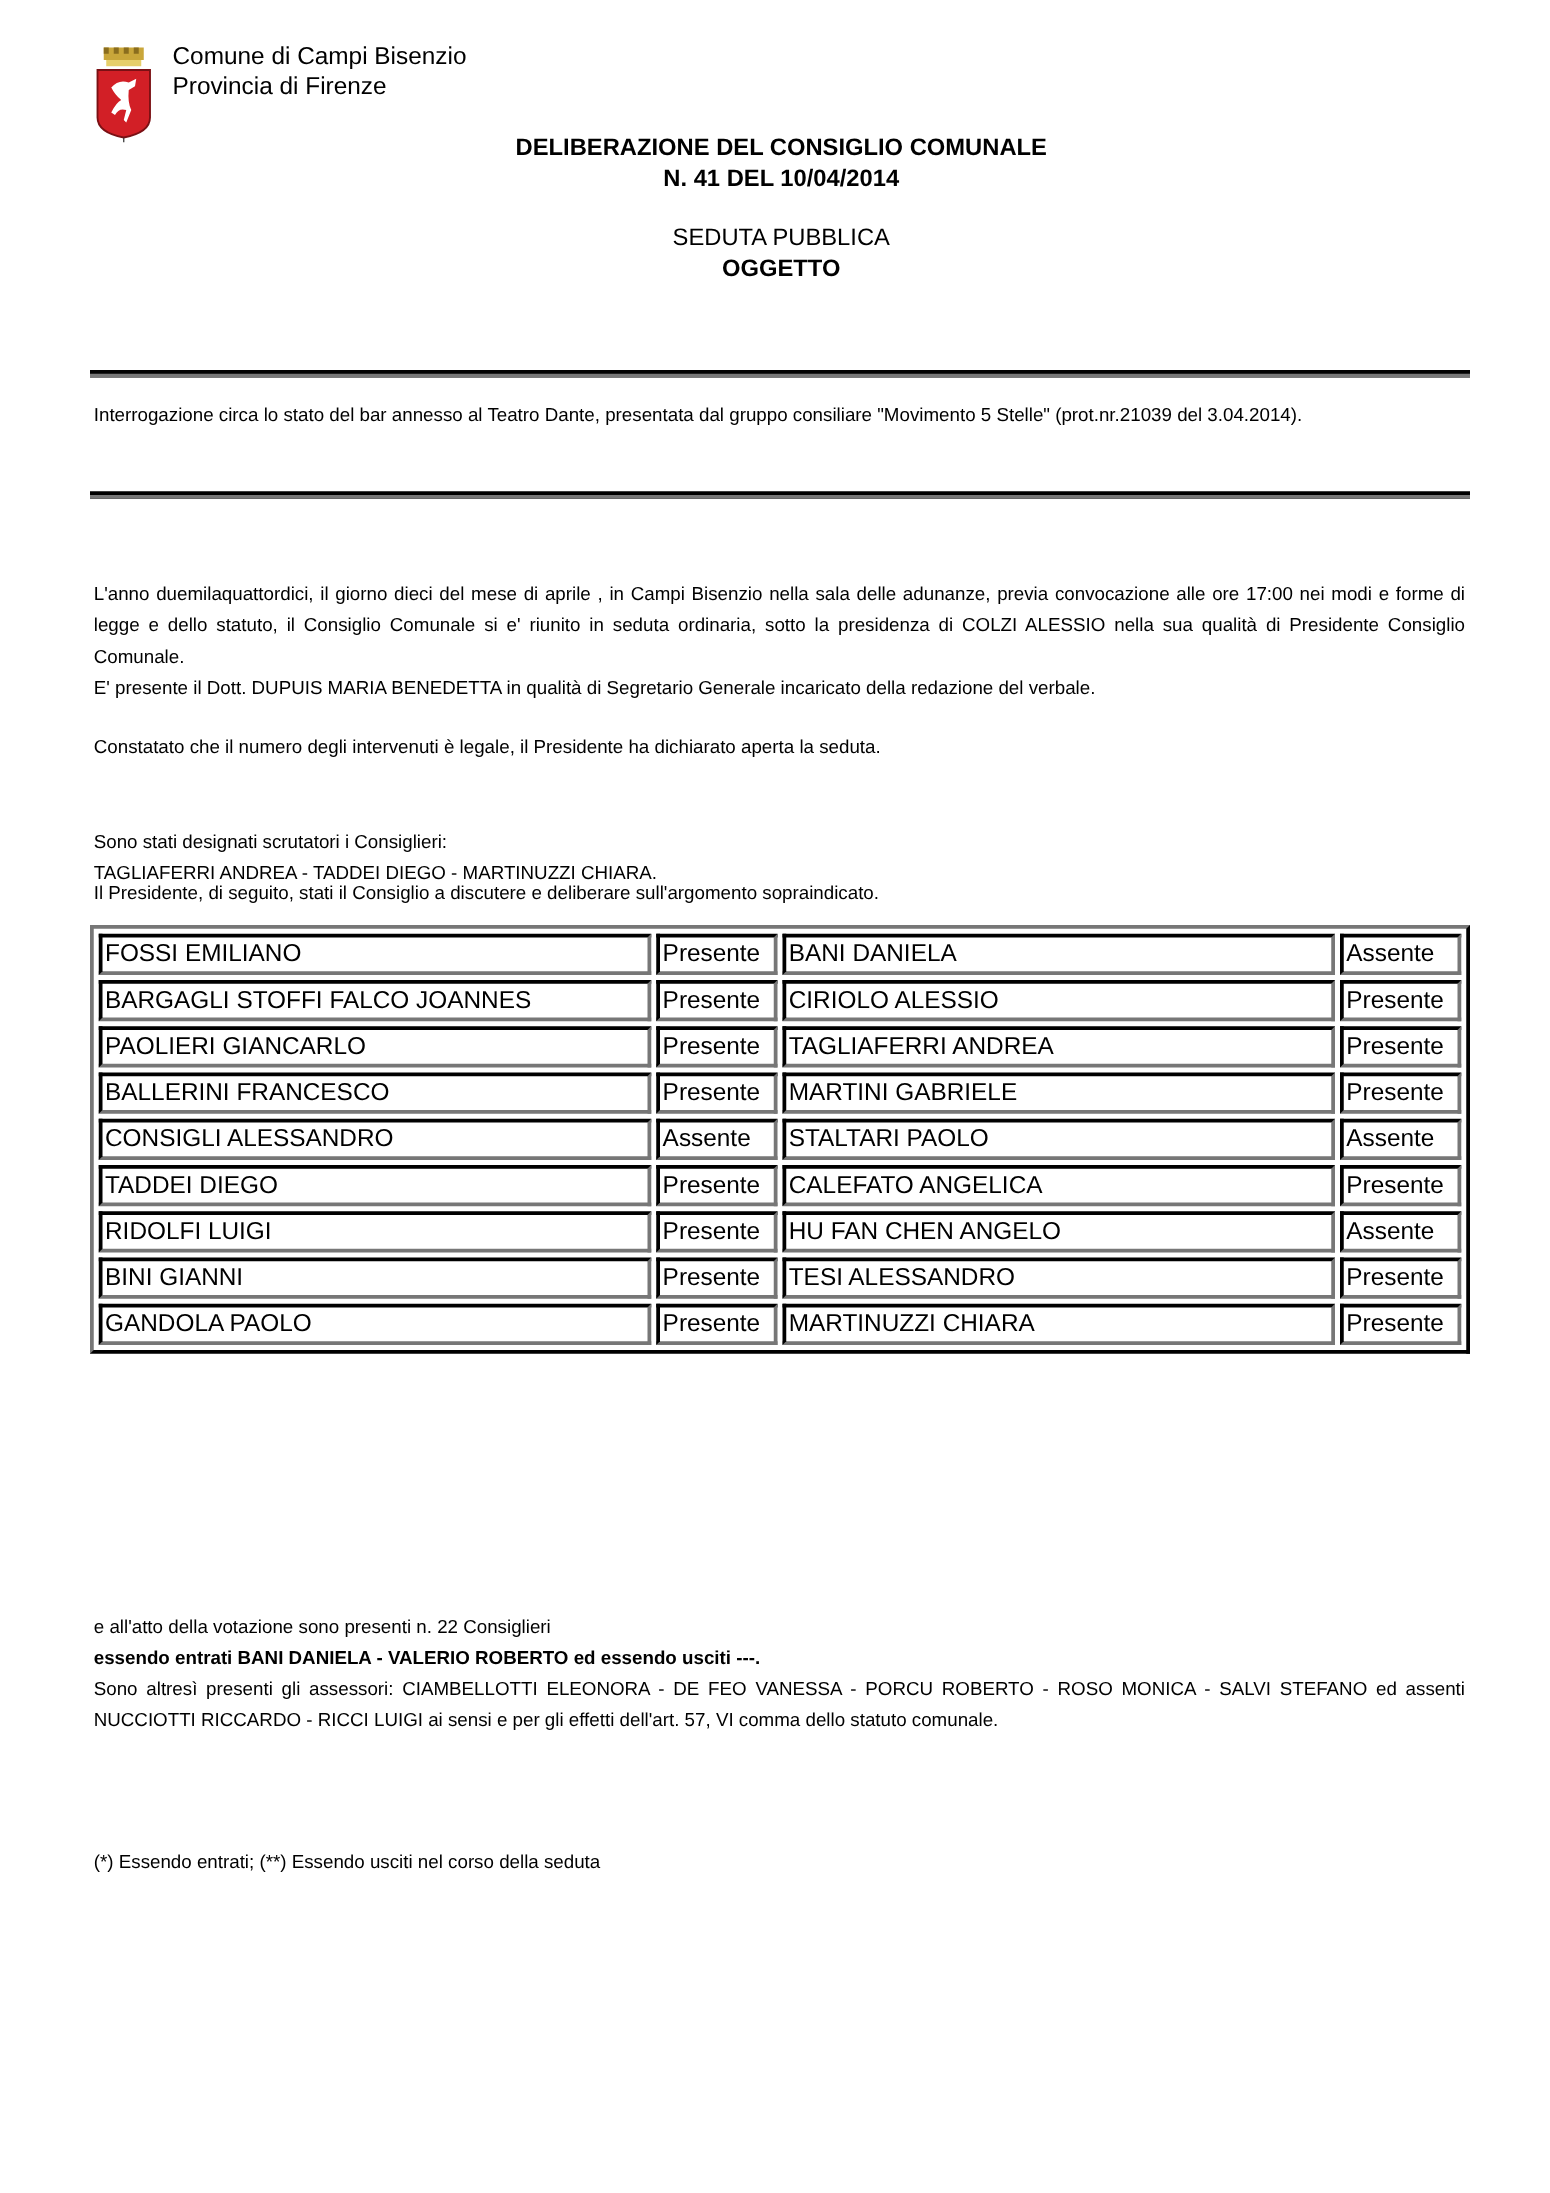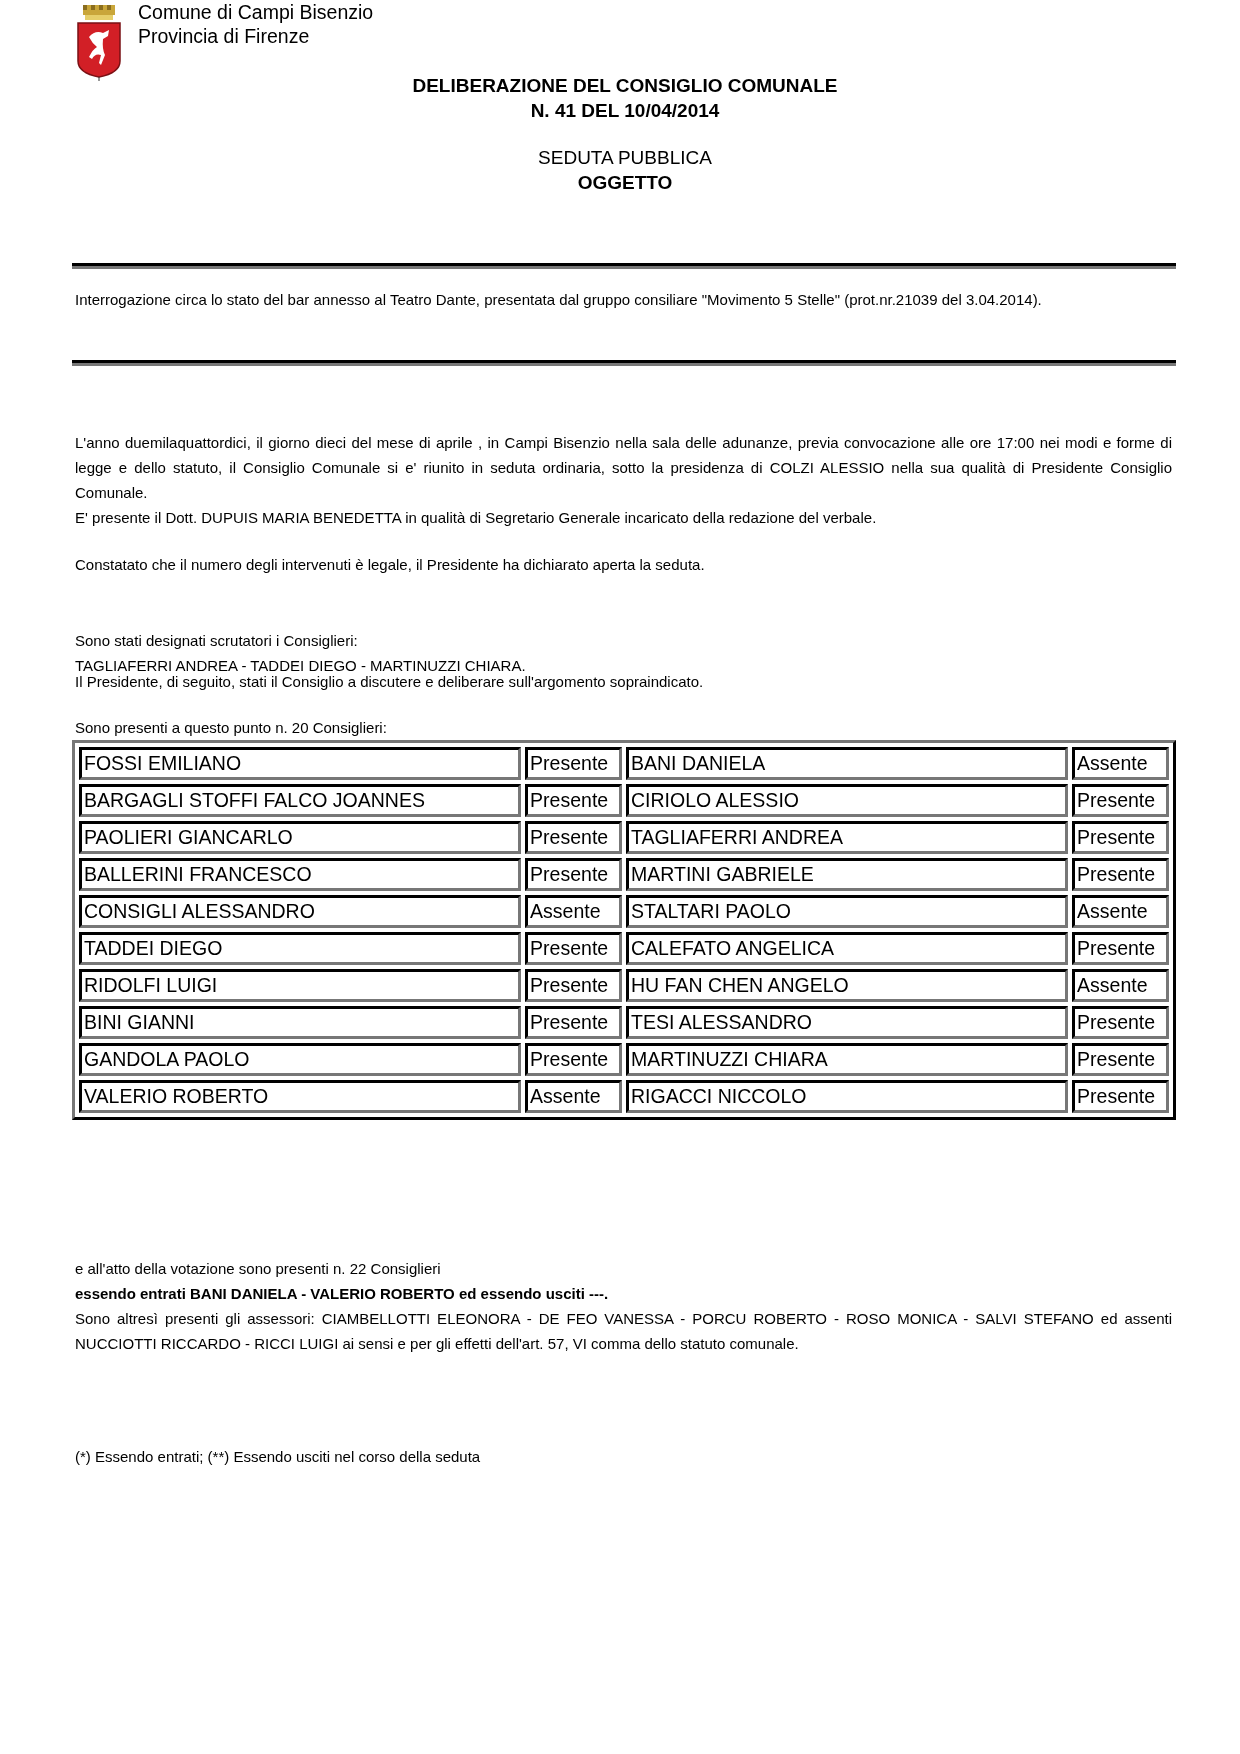--- a/index.html
+++ b/index.html
@@ -1,18 +1,18 @@
 <!DOCTYPE html>
 <html><head>
 <meta charset="utf-8">
 <style>
   html, body { margin: 0; padding: 0; background: #ffffff; }
   body { width: 1240px; height: 1754px; position: relative; overflow: hidden;
          font-family: "Liberation Sans", sans-serif; color: #000; }
-  .abs { position: absolute; }
+  .abs { position: absolute; margin-top: 33px; }
   .emblem { left: 75px; top: 3px; width: 48px; height: 78px; }
   .org { left: 138px; top: 0px; font-size: 19.5px; line-height: 24px; }
   .center { left: 0; width: 1250px; text-align: center; font-size: 19px; line-height: 25px; }
   .bold { font-weight: bold; }
   .rule { left: 72px; width: 1104px; height: 3px; background: #000;
           border-bottom: 3px solid #777; }
   .para { left: 75px; width: 1097px; font-size: 15px; line-height: 25px; }
   .just { text-align: justify; }
   table.roll { position: absolute; left: 72px; top: 740px; width: 1104px;
                border-collapse: separate; border-spacing: 4px;
@@ -115,26 +115,20 @@
         <td class="stat">Presente</td>
         <td class="name">TESI ALESSANDRO</td>
         <td class="stat">Presente</td>
       </tr>
       <tr>
         <td class="name">GANDOLA PAOLO</td>
         <td class="stat">Presente</td>
         <td class="name">MARTINUZZI CHIARA</td>
         <td class="stat">Presente</td>
       </tr>
-      <tr>
-        <td class="name">VALERIO ROBERTO</td>
-        <td class="stat">Assente</td>
-        <td class="name">RIGACCI NICCOLO</td>
-        <td class="stat">Presente</td>
-      </tr>
     </tbody>
 </table>
 
 <div class="abs para" style="top:1256px;">e all'atto della votazione sono presenti n. 22 Consiglieri</div>
 <div class="abs para" style="top:1281px;font-weight:bold;">essendo entrati  BANI DANIELA - VALERIO ROBERTO ed essendo usciti ---.</div>
 <div class="abs para just" style="top:1306px;">Sono altresì presenti gli assessori: CIAMBELLOTTI ELEONORA - DE FEO VANESSA - PORCU ROBERTO - ROSO MONICA - SALVI STEFANO ed assenti NUCCIOTTI RICCARDO - RICCI LUIGI ai sensi e per gli effetti dell'art. 57, VI comma dello statuto comunale.</div>
 
 <div class="abs para" style="top:1444px;">(*) Essendo entrati; (**) Essendo usciti nel corso della seduta</div>
 
 </body></html>

